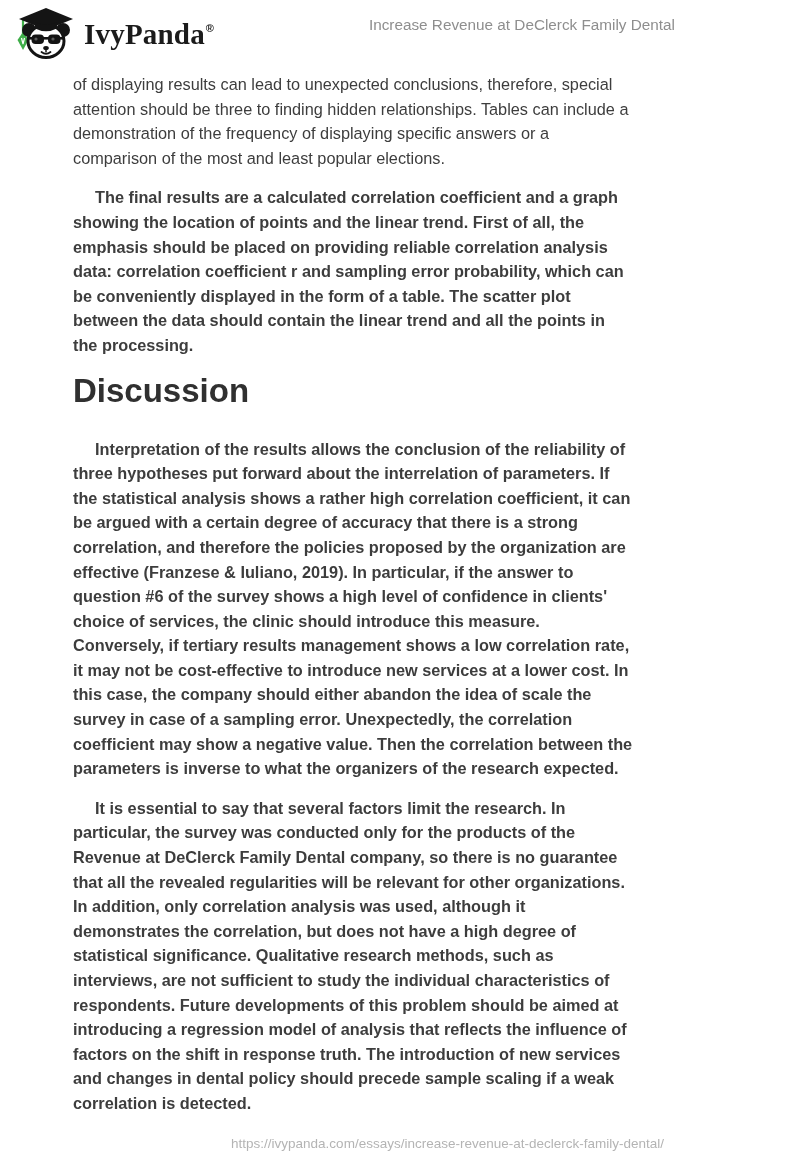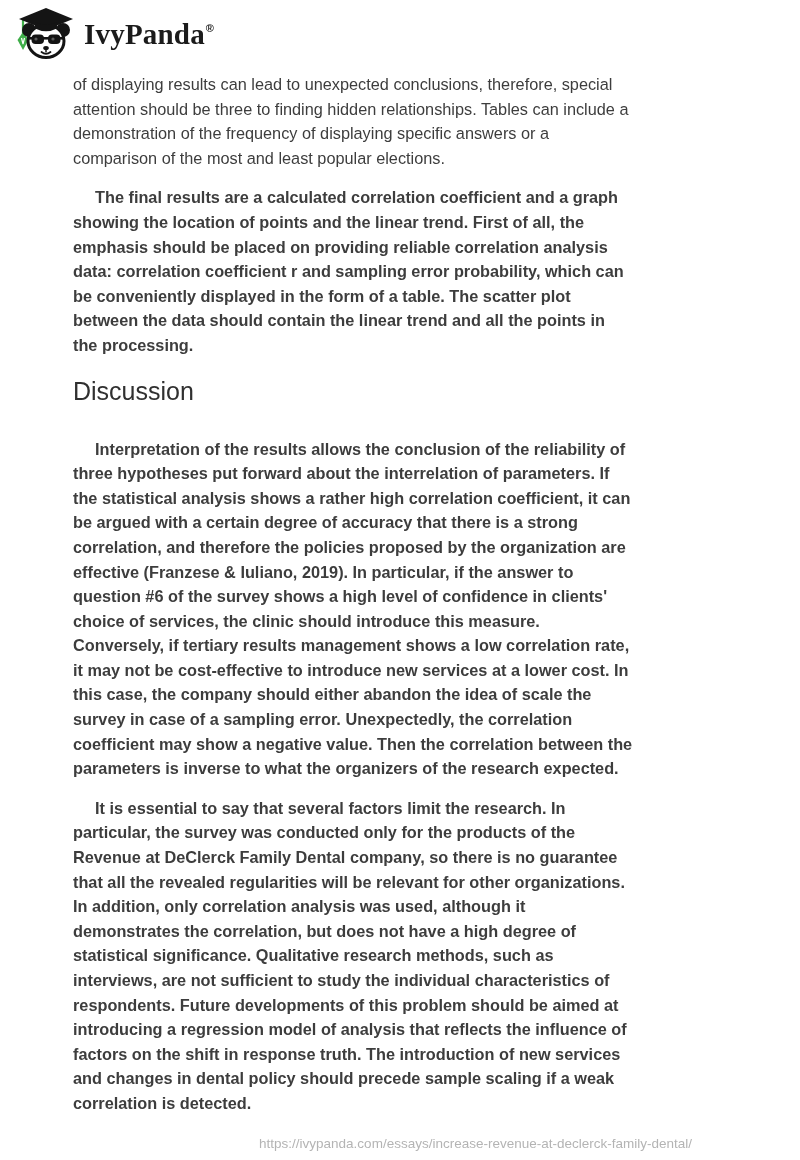--- a/index.html
+++ b/index.html
@@ -47,28 +47,28 @@
   .content {
     margin: 10px 75px 0 73px;
     color: #3d3d3d;
     font-size: 16.3px;
     line-height: 24.6px;
   }
   .content p { margin: 0 0 15px 0; }
   .content p.indent { text-indent: 22px; font-weight: bold; }
   .section-heading {
     font-family: "Liberation Sans", sans-serif;
-    font-weight: 400;
-    font-size: 25px;
+    font-weight: 700;
+    font-size: 33px;
     line-height: 36px;
     color: #303030;
     margin: 2px 0 28px 0;
   }
   
-  .footer { position: absolute; right: 16px; bottom: 8px; }
+  .footer { position: absolute; right: 44px; bottom: 8px; }
   .footer-url {
     font-size: 13.5px;
     color: #b4b4b4;
     text-decoration: none;
     cursor: pointer;
   }
 </style>
 </head>
 <body>
 
@@ -94,20 +94,21 @@
           <circle cx="21" cy="32" r="1.6" fill="#5a5a5a"></circle>
           <circle cx="38" cy="32" r="1.6" fill="#5a5a5a"></circle>
           <ellipse cx="31" cy="41" rx="2.8" ry="2" fill="#141414"></ellipse>
           <line x1="31" y1="42.5" x2="31" y2="45.2" stroke="#141414" stroke-width="1.5"></line>
           <path d="M26.5 45 Q31 48.5 35.5 45" stroke="#141414" stroke-width="1.8" fill="none" stroke-linecap="round"></path>
         </svg>
       </span>
       <span class="brand-name">IvyPanda</span>
       <span class="reg-mark">®</span>
     </div>
+    <div class="doc-title">Increase Revenue at DeClerck Family Dental</div>
   </div>
 
   <div class="content">
     <p>of displaying results can lead to unexpected conclusions, therefore, special attention should be three to finding hidden relationships. Tables can include a demonstration of the frequency of displaying specific answers or a comparison of the most and least popular elections.</p>
     <p class="indent">The final results are a calculated correlation coefficient and a graph showing the location of points and the linear trend. First of all, the emphasis should be placed on providing reliable correlation analysis data: correlation coefficient r and sampling error probability, which can be conveniently displayed in the form of a table. The scatter plot between the data should contain the linear trend and all the points in the processing.</p>
     <h2 class="section-heading">Discussion</h2>
     <p class="indent">Interpretation of the results allows the conclusion of the reliability of three hypotheses put forward about the interrelation of parameters. If the statistical analysis shows a rather high correlation coefficient, it can be argued with a certain degree of accuracy that there is a strong correlation, and therefore the policies proposed by the organization are effective (Franzese &amp; Iuliano, 2019). In particular, if the answer to question #6 of the survey shows a high level of confidence in clients' choice of services, the clinic should introduce this measure. Conversely, if tertiary results management shows a low correlation rate, it may not be cost-effective to introduce new services at a lower cost. In this case, the company should either abandon the idea of scale the survey in case of a sampling error. Unexpectedly, the correlation coefficient may show a negative value. Then the correlation between the parameters is inverse to what the organizers of the research expected.</p>
     <p class="indent">It is essential to say that several factors limit the research. In particular, the survey was conducted only for the products of the Revenue at DeClerck Family Dental company, so there is no guarantee that all the revealed regularities will be relevant for other organizations. In addition, only correlation analysis was used, although it demonstrates the correlation, but does not have a high degree of statistical significance. Qualitative research methods, such as interviews, are not sufficient to study the individual characteristics of respondents. Future developments of this problem should be aimed at introducing a regression model of analysis that reflects the influence of factors on the shift in response truth. The introduction of new services and changes in dental policy should precede sample scaling if a weak correlation is detected.</p>
   </div>
 

